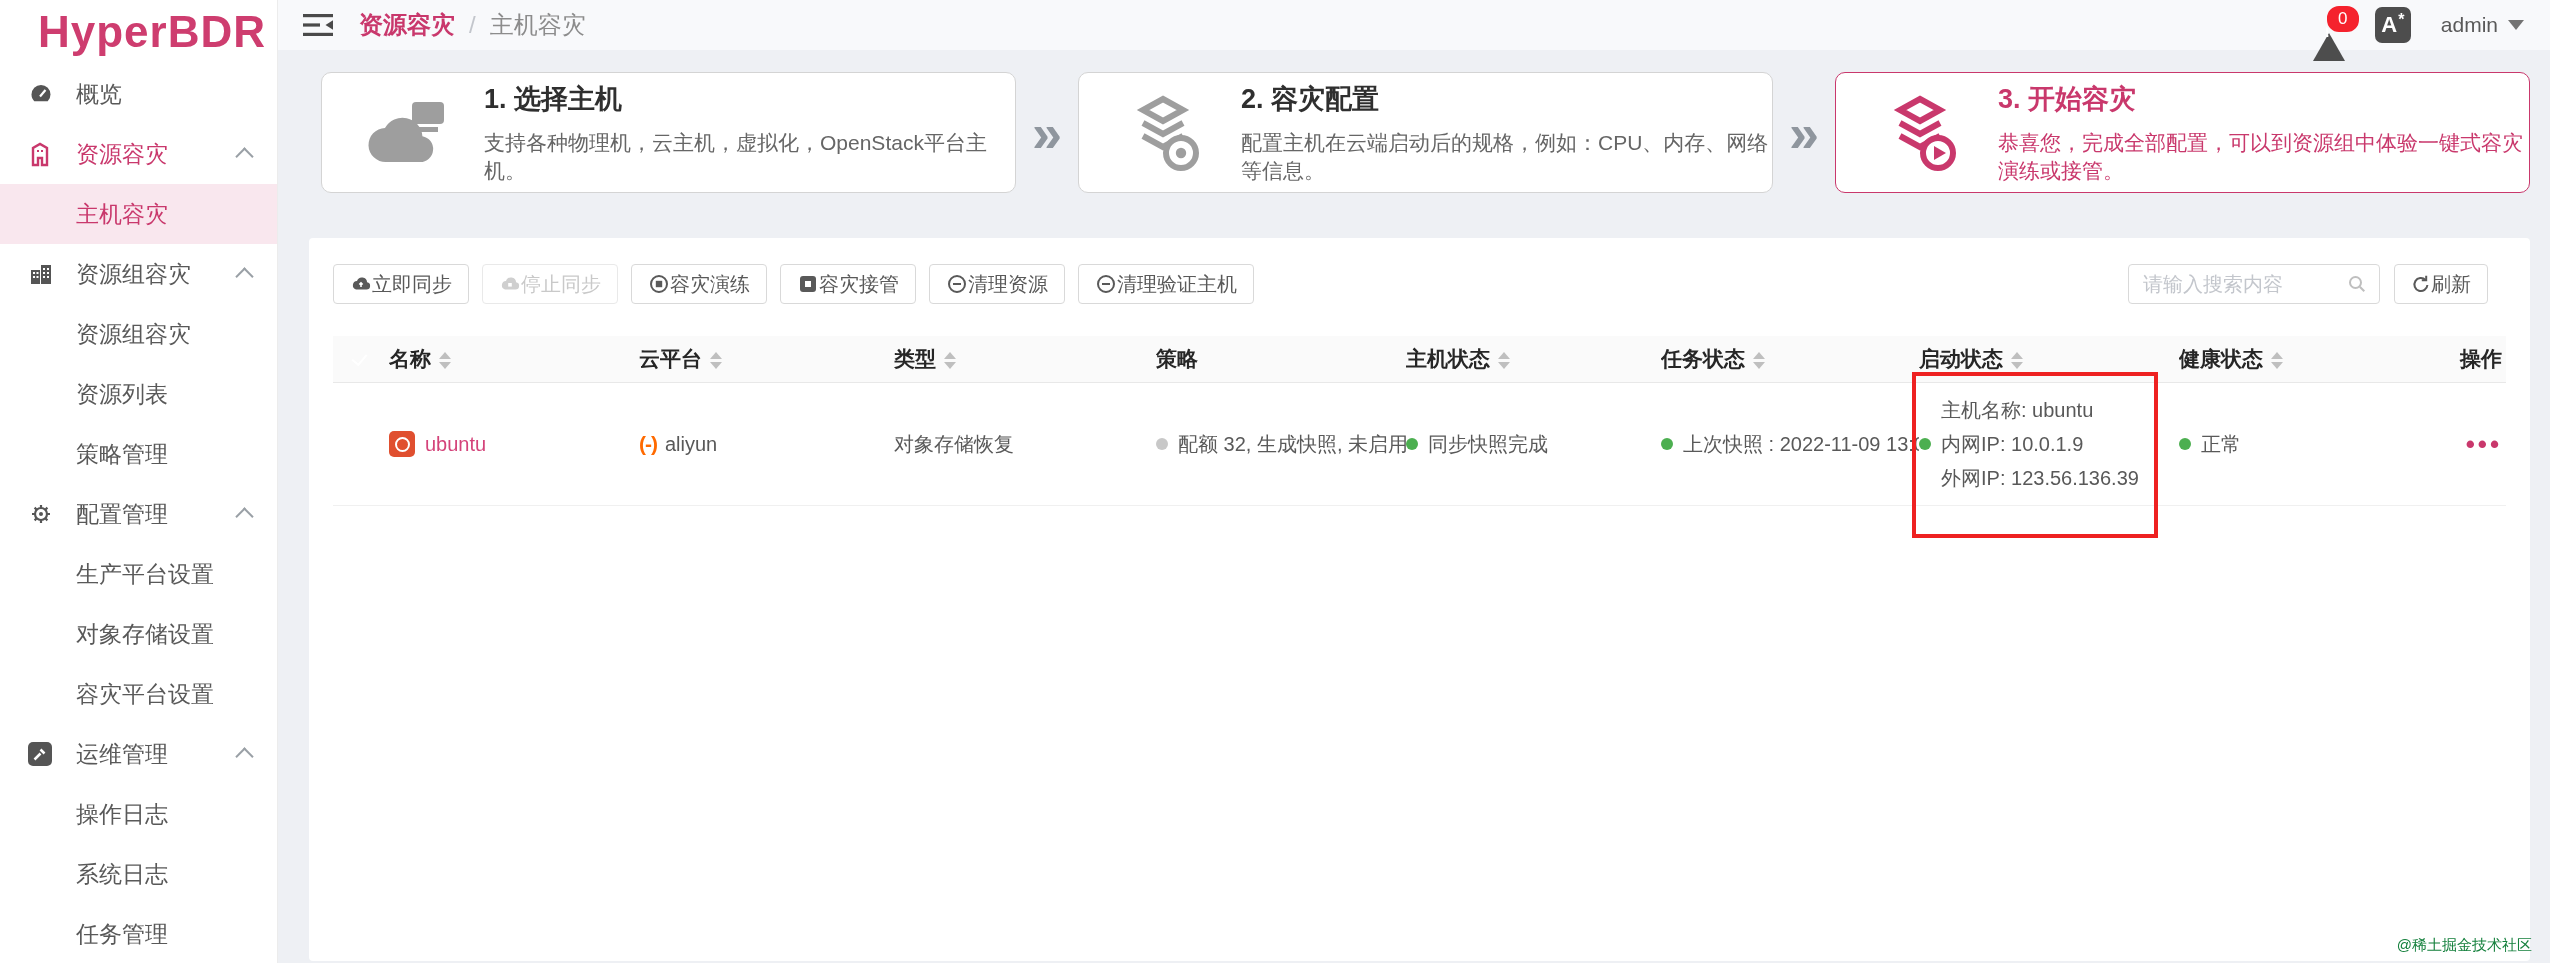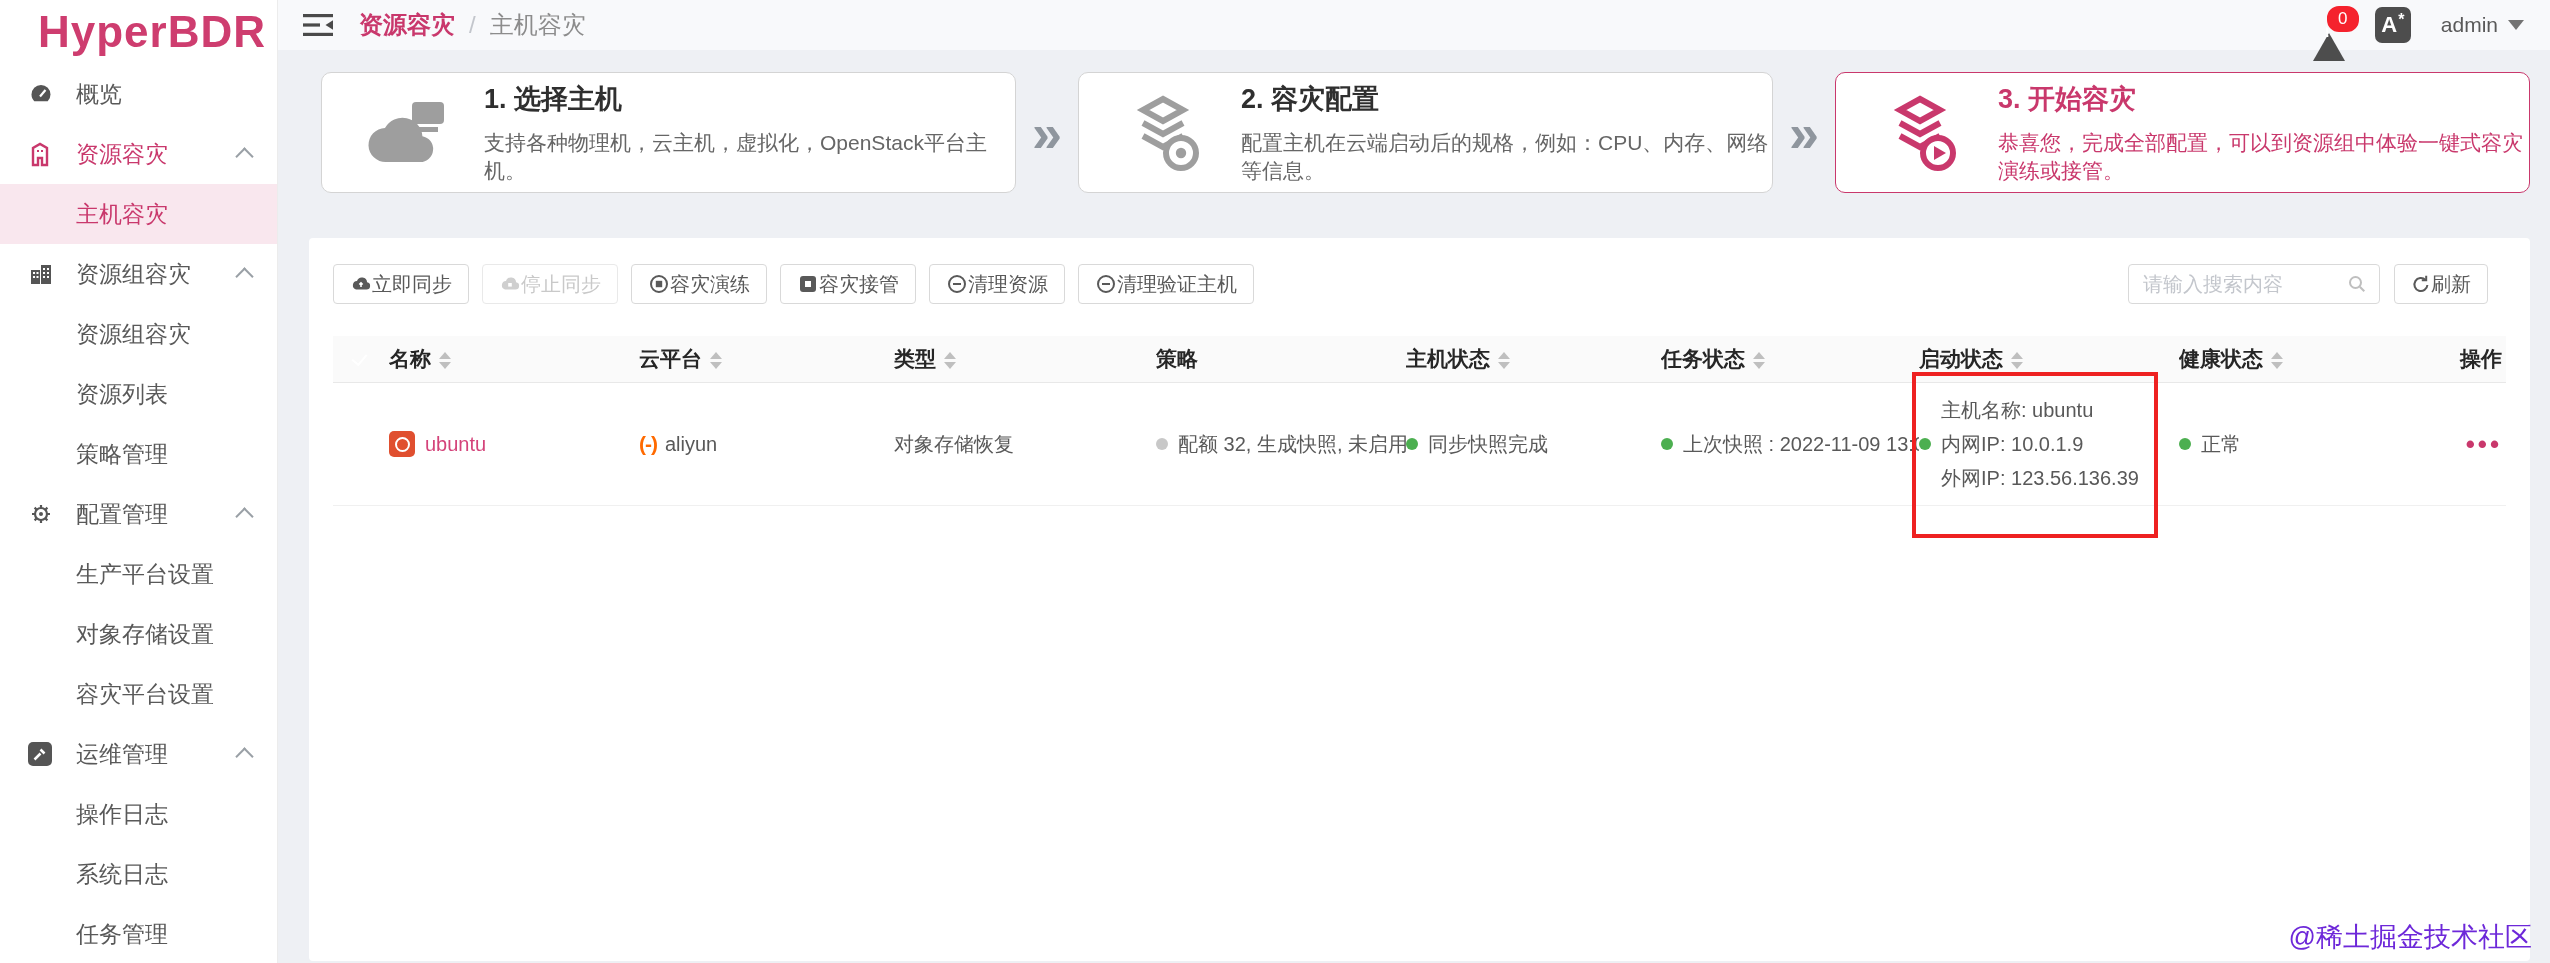--- a/index.html
+++ b/index.html
@@ -73,21 +73,21 @@
   .name-link{color:#d4437a;cursor:pointer}
   .ubuntu-ic{width:26px;height:26px;border-radius:5px;background:#e04f2f;margin-right:10px;position:relative;flex:none}
   .ubuntu-ic:after{content:"";position:absolute;left:6px;top:6px;width:11px;height:11px;border:2.5px solid #fff;border-radius:50%}
   .aliyun-ic{color:#ff6a00;font-weight:bold;font-size:21px;margin-right:8px;letter-spacing:-1px}
   .boot-cell{line-height:34px;white-space:nowrap}
   .boot-line{display:flex;align-items:center}
   .boot-ind{padding-left:22px}
   .td-actions .dots{color:#c9386c;font-size:26px;font-weight:bold;letter-spacing:3px;cursor:pointer}
   
   .red-box{position:absolute;left:1912px;top:372px;width:238px;height:158px;border:4px solid #ee2121;z-index:6;pointer-events:none}
-  .watermark{position:absolute;right:18px;bottom:8px;font-size:27px;color:#6d28d9;z-index:4}
+  .watermark{position:absolute;right:18px;bottom:8px;font-size:15px;color:#15803d;z-index:4}
   svg{display:block}
 </style>
 </head>
 <body>
 
 <div class="sidebar">
   <div class="logo">HyperBDR</div>
 
   <div class="menu-item parent">
     <span class="mi-icon">

